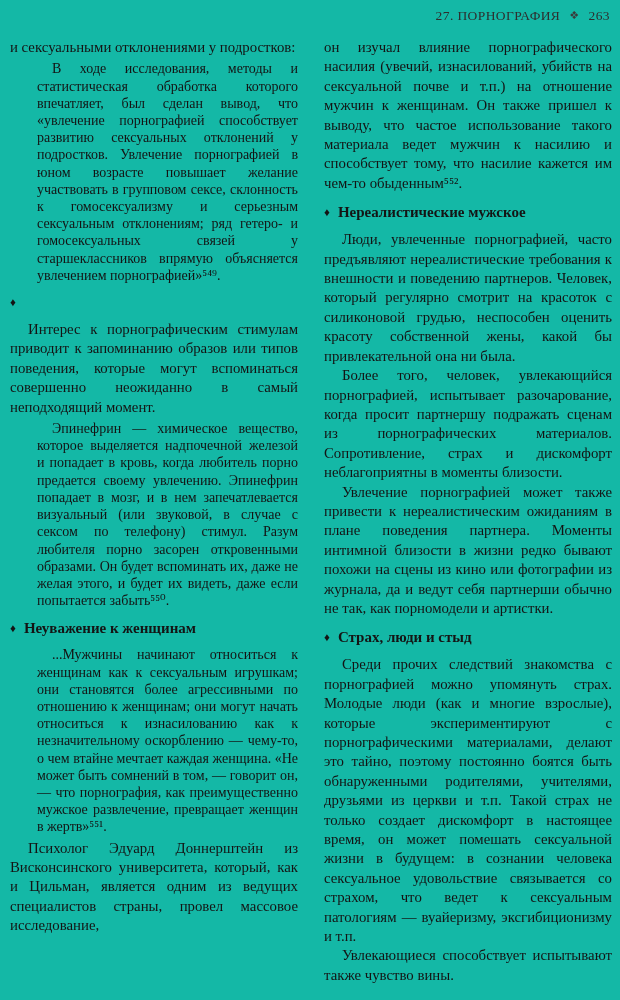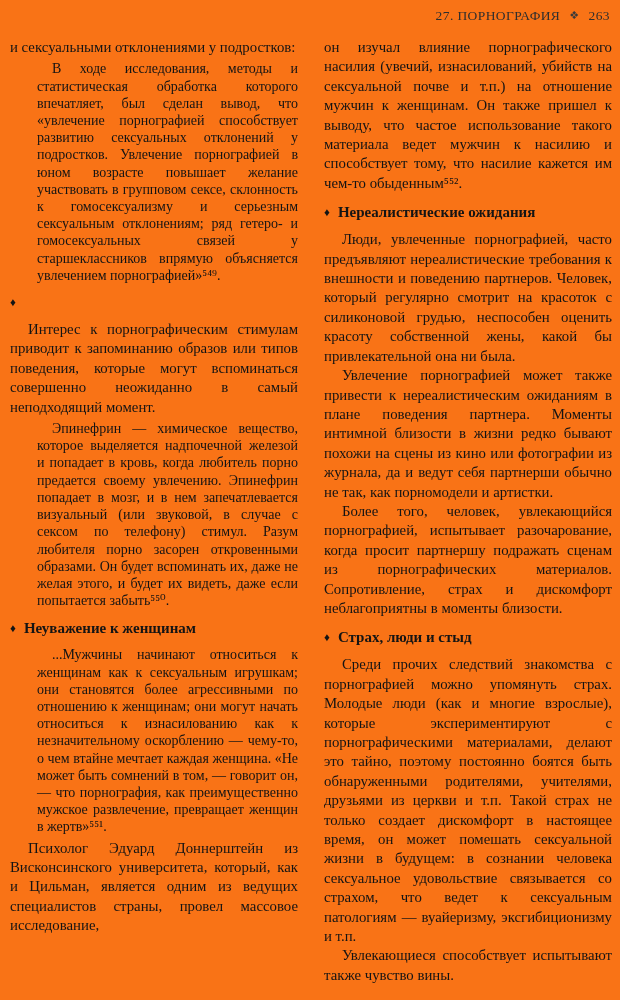--- a/index.html
+++ b/index.html
@@ -5,21 +5,21 @@
   html, body {
     margin: 0;
     padding: 0;
     background: #ffffff;
   }
   .page {
     position: relative;
     width: 620px;
     height: 1000px;
     box-sizing: border-box;
-    background: #f97316;
+    background: #14b8a6;
     color: #141414;
     font-family: "Liberation Serif", "DejaVu Serif", serif;
     padding: 8px 8px 0 10px;
     overflow: hidden;
   }
   .running-header {
     display: flex;
     justify-content: flex-end;
     align-items: baseline;
     gap: 9px;
@@ -100,25 +100,25 @@
           <span class="bullet">♦</span>
           <span>Неуважение к женщинам</span>
         </div>
         <p class="quote">...Мужчины начинают относиться к женщинам как к сексуальным игрушкам; они становятся более агрессивными по отношению к женщинам; они могут начать относиться к изнасилованию как к незначительному оскорблению — чему-то, о чем втайне мечтает каждая женщина. «Не может быть сомнений в том, — говорит он, — что порнография, как преимущественно мужское развлечение, превращает женщин в жертв»⁵⁵¹.</p>
         <p class="paragraph">Психолог Эдуард Доннерштейн из Висконсинского университета, который, как и Цильман, является одним из ведущих специалистов страны, провел массовое исследование,</p>
       </div>
     <div class="col" id="col-right">
         <p class="paragraph-continued">он изучал влияние порнографического насилия (увечий, изнасилований, убийств на сексуальной почве и т.п.) на отношение мужчин к женщинам. Он также пришел к выводу, что частое использование такого материала ведет мужчин к насилию и способствует тому, что насилие кажется им чем-то обыденным⁵⁵².</p>
         <div class="heading">
           <span class="bullet">♦</span>
-          <span>Нереалистические ожидания</span>
+          <span>Нереалистические мужское</span>
         </div>
         <p class="paragraph">Люди, увлеченные порнографией, часто предъявляют нереалистические требования к внешности и поведению партнеров. Человек, который регулярно смотрит на красоток с силиконовой грудью, неспособен оценить красоту собственной жены, какой бы привлекательной она ни была.</p>
+        <p class="paragraph">Более того, человек, увлекающийся порнографией, испытывает разочарование, когда просит партнершу подражать сценам из порнографических материалов. Сопротивление, страх и дискомфорт неблагоприятны в моменты близости.</p>
         <p class="paragraph">Увлечение порнографией может также привести к нереалистическим ожиданиям в плане поведения партнера. Моменты интимной близости в жизни редко бывают похожи на сцены из кино или фотографии из журнала, да и ведут себя партнерши обычно не так, как порномодели и артистки.</p>
-        <p class="paragraph">Более того, человек, увлекающийся порнографией, испытывает разочарование, когда просит партнершу подражать сценам из порнографических материалов. Сопротивление, страх и дискомфорт неблагоприятны в моменты близости.</p>
         <div class="heading">
           <span class="bullet">♦</span>
           <span>Страх, люди и стыд</span>
         </div>
         <p class="paragraph">Среди прочих следствий знакомства с порнографией можно упомянуть страх. Молодые люди (как и многие взрослые), которые экспериментируют с порнографическими материалами, делают это тайно, поэтому постоянно боятся быть обнаруженными родителями, учителями, друзьями из церкви и т.п. Такой страх не только создает дискомфорт в настоящее время, он может помешать сексуальной жизни в будущем: в сознании человека сексуальное удовольствие связывается со страхом, что ведет к сексуальным патологиям — вуайеризму, эксгибиционизму и т.п.</p>
         <p class="paragraph">Увлекающиеся способствует испытывают также чувство вины.</p>
       </div>
   </div>
 
 </div>

